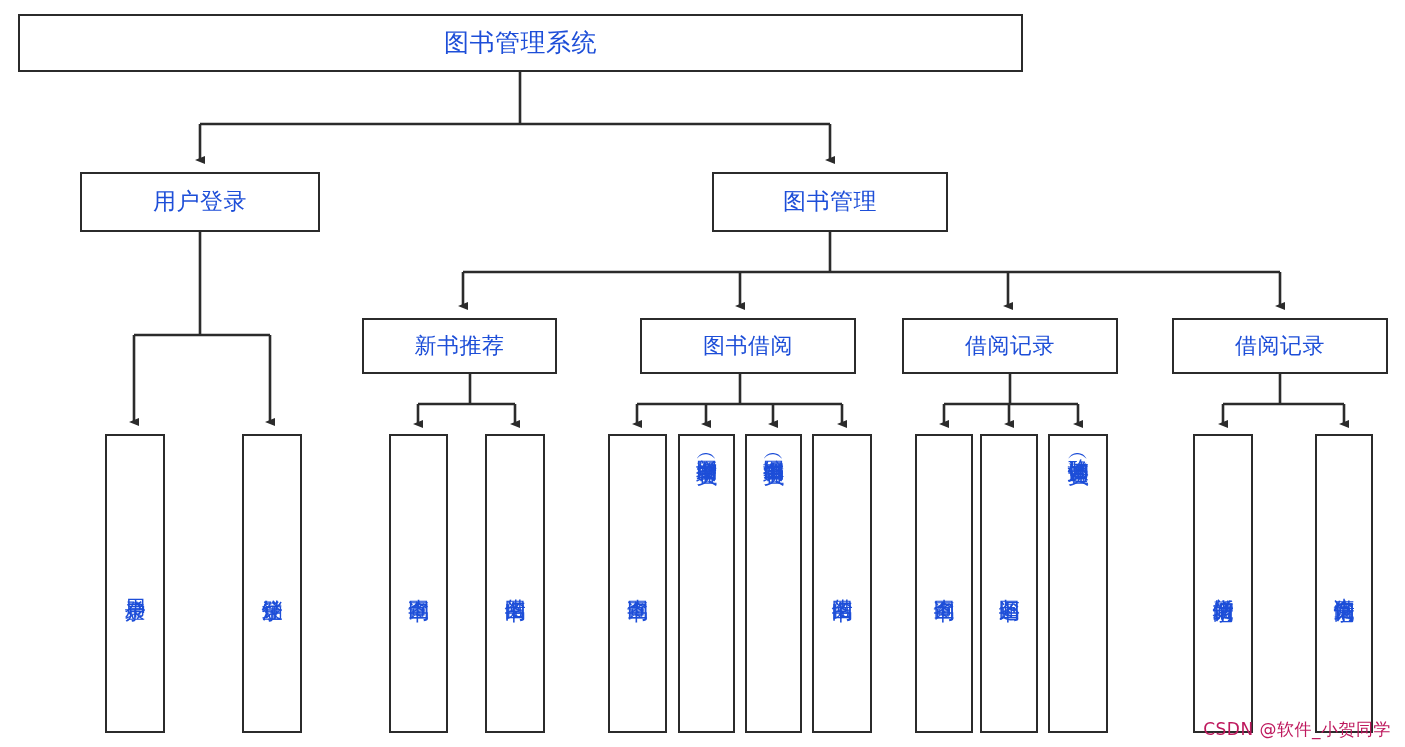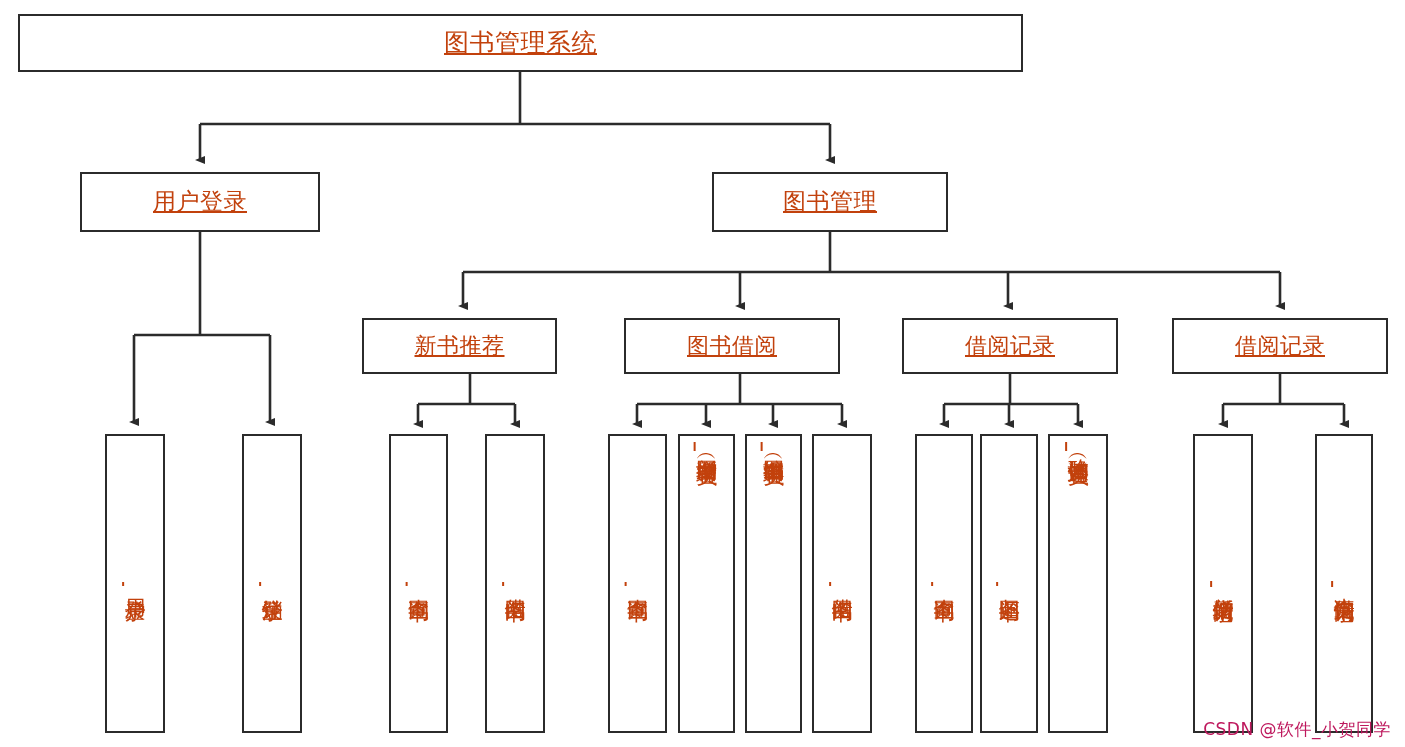--- a/index.html
+++ b/index.html
@@ -25,22 +25,21 @@
     height: 747px;
   }
   .node-box {
     position: absolute;
     box-sizing: border-box;
     border: 2px solid #2b2b2b;
     background: #ffffff;
     display: flex;
     align-items: center;
     justify-content: center;
-    color: #c2410c;
-    text-decoration: underline;
+    color: #1d4ed8;
   }
   .node-label {
     display: block;
     text-align: center;
     line-height: 1.18;
     letter-spacing: 0.5px;
     white-space: nowrap;
   }
   .level-0 .node-label { font-size: 25px; }
   .level-1 .node-label { font-size: 23px; }
@@ -133,21 +132,21 @@
   <div class="node-box level-1" style="left:80px; top:172px; width:240px; height:60px;">
     <span class="node-label">用户登录</span>
   </div>
   <div class="node-box level-1" style="left:712px; top:172px; width:236px; height:60px;">
     <span class="node-label">图书管理</span>
   </div>
 
   <div class="node-box level-2" style="left:362px; top:318px; width:195px; height:56px;">
     <span class="node-label">新书推荐</span>
   </div>
-  <div class="node-box level-2" style="left:624px; top:318px; width:216px; height:56px;">
+  <div class="node-box level-2" style="left:640px; top:318px; width:216px; height:56px;">
     <span class="node-label">图书借阅</span>
   </div>
   <div class="node-box level-2" style="left:902px; top:318px; width:216px; height:56px;">
     <span class="node-label">借阅记录</span>
   </div>
   <div class="node-box level-2" style="left:1172px; top:318px; width:216px; height:56px;">
     <span class="node-label">借阅记录</span>
   </div>
 
   <div class="node-box leaf centered" style="left:105px; top:434px; width:60px; height:299px;">

